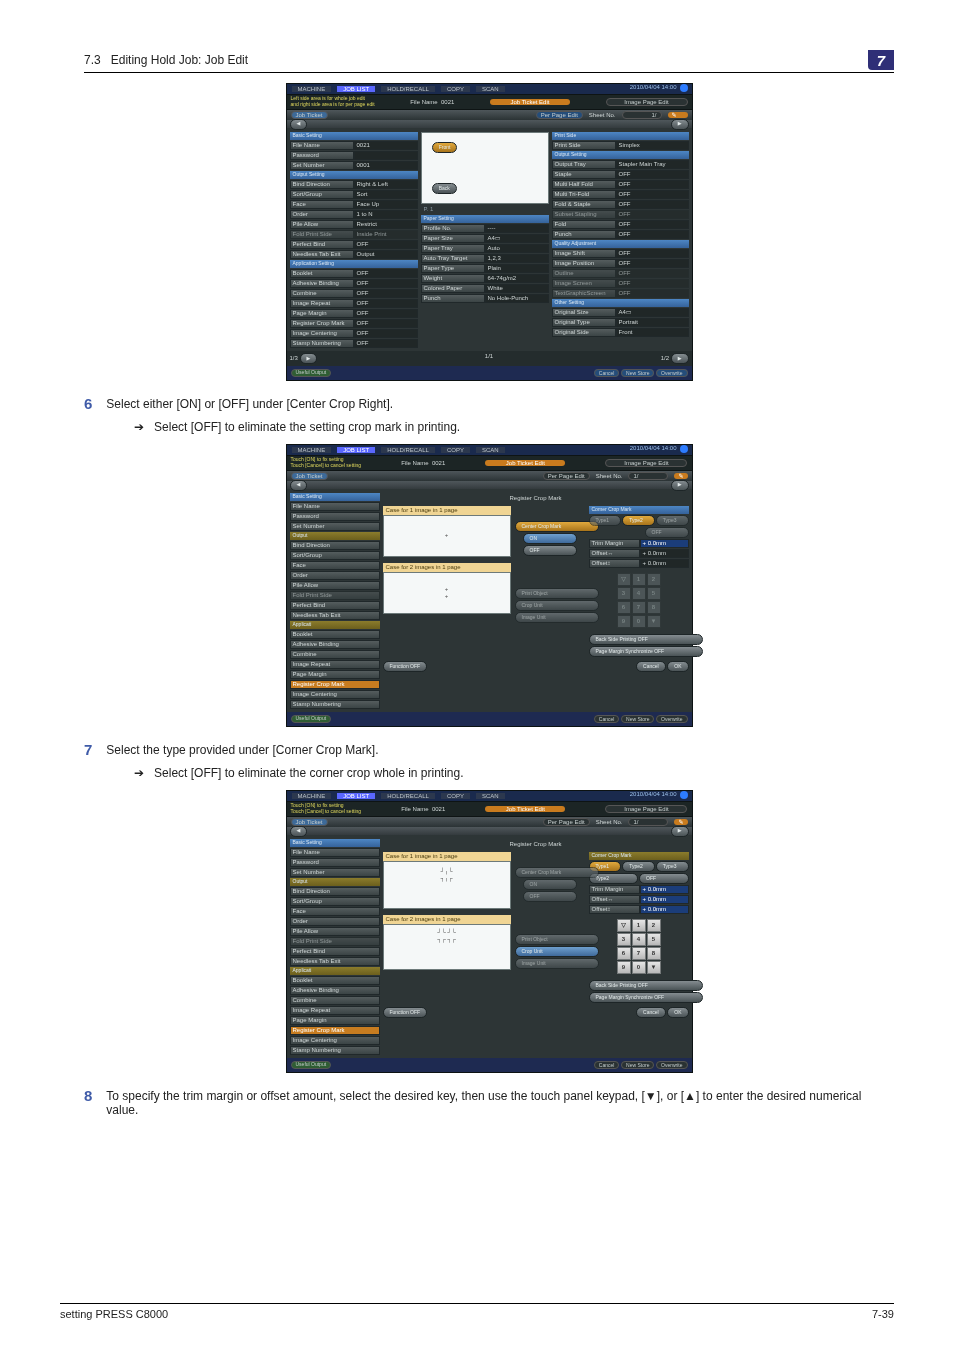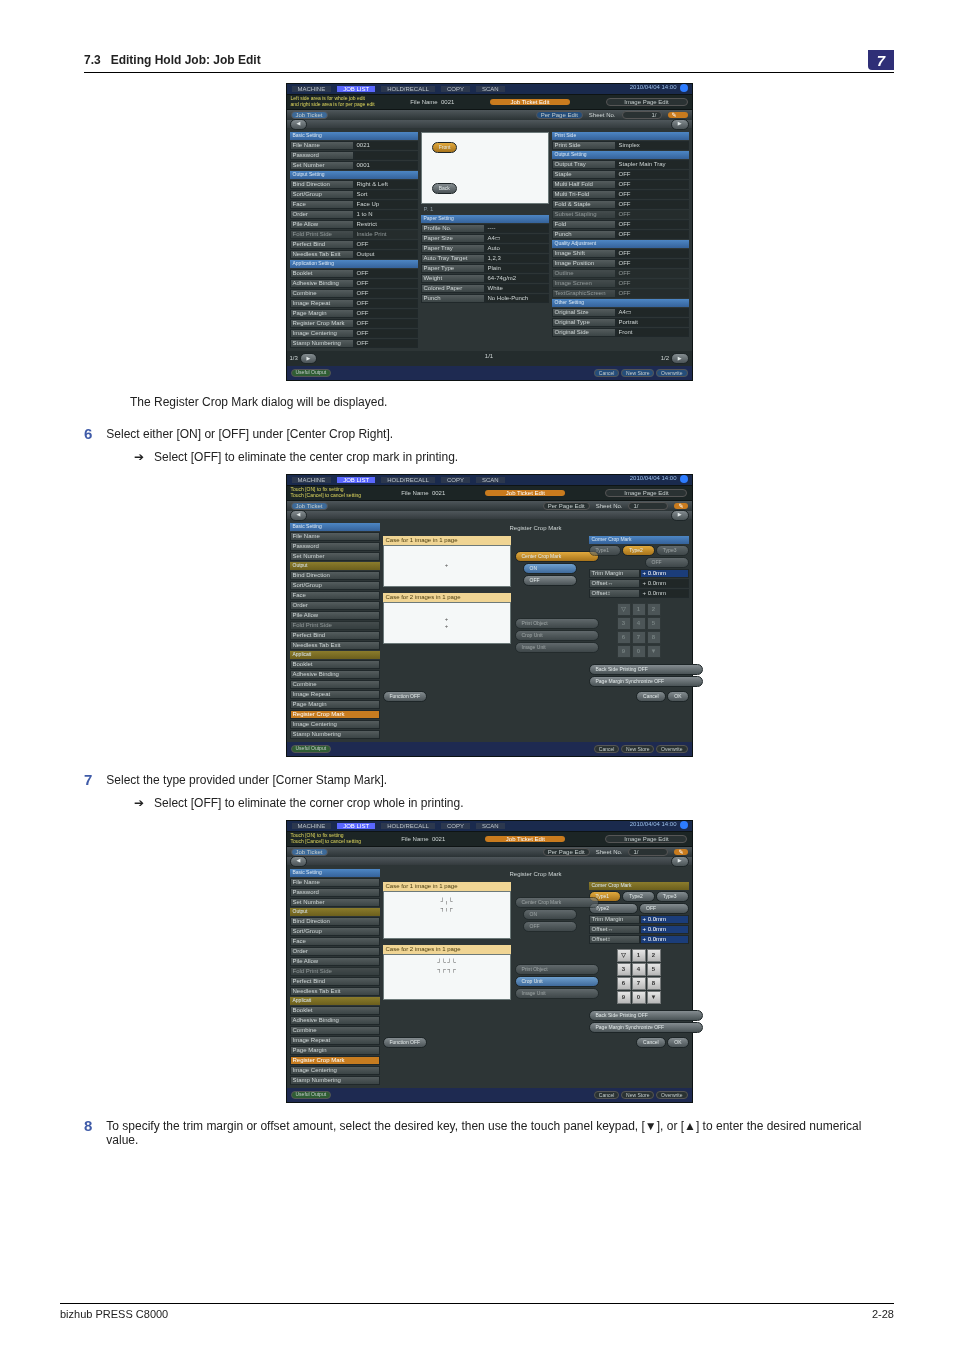--- a/index.html
+++ b/index.html
@@ -18,21 +18,21 @@
   .section-head{
     display:flex;
     justify-content:space-between;
     align-items:center;
     border-bottom:1px solid #000;
     padding-bottom:2px;
     margin-bottom:10px;
   }
   .section-head .left{
     font-size:12px;
-    font-weight:bold;
+    font-weight:normal;
   }
   .pagetab{
     background:#2f2f77;
     color:#fff;
     font-style:italic;
     font-weight:bold;
     font-size:15px;
     width:26px;
     height:20px;
     display:flex;
@@ -436,30 +436,27 @@
       </div>
       <div class="footer-bar">
         <span class="pill" style="background:#2f5d33">Useful Output</span>
         <span><span class="pill" style="background:#244d7a">Cancel</span>
         <span class="pill" style="background:#244d7a">New Store</span>
         <span class="pill" style="background:#244d7a">Overwrite</span></span>
       </div>
     </div>
   </div>
 
-  <div class="body-text">
-    <div class="plain">The Register Crop Mark dialog will be displayed.</div>
-  </div>
   <div class="step-row">
     <div class="step-num">6</div>
     <div class="step-text">Select either [ON] or [OFF] under [Center Crop Right].</div>
   </div>
   <div class="sub">
     <span class="arr">➔</span>
-    <span>Select [OFF] to eliminate the center crop mark in printing.</span>
+    <span>Select [OFF] to eliminate the setting crop mark in printing.</span>
   </div>
 
   <div class="screenshot-wrap">
     <div class="panel">
       <div class="panel-top">
         <span class="inactive">MACHINE</span>
         <span class="active">JOB LIST</span>
         <span class="inactive">HOLD/RECALL</span>
         <span class="inactive">COPY</span>
         <span class="inactive">SCAN</span>
@@ -620,21 +617,21 @@
         <span class="pill" style="background:#2f5d33">Useful Output</span>
         <span><span class="pill">Cancel</span>
         <span class="pill">New Store</span>
         <span class="pill">Overwrite</span></span>
       </div>
     </div>
   </div>
 
   <div class="step-row">
     <div class="step-num">7</div>
-    <div class="step-text">Select the type provided under [Corner Stamp Mark].</div>
+    <div class="step-text">Select the type provided under [Corner Crop Mark].</div>
   </div>
   <div class="sub">
     <span class="arr">➔</span>
     <span>Select [OFF] to eliminate the corner crop whole in printing.</span>
   </div>
 
   <div class="screenshot-wrap">
     <div class="panel">
       <div class="panel-top">
         <span class="inactive">MACHINE</span>
@@ -807,15 +804,15 @@
     </div>
   </div>
 
   <div class="step-row">
     <div class="step-num">8</div>
     <div class="step-text">To specify the trim margin or offset amount, select the desired key, then use the touch panel keypad, [▼], or [▲] to enter the desired numerical value.</div>
   </div>
 </div>
 
 <div class="footer">
-  <span>bizhub PRESS C8000</span>
-  <span>2-28</span>
+  <span>setting PRESS C8000</span>
+  <span>7-39</span>
 </div>
 
 </body></html>

